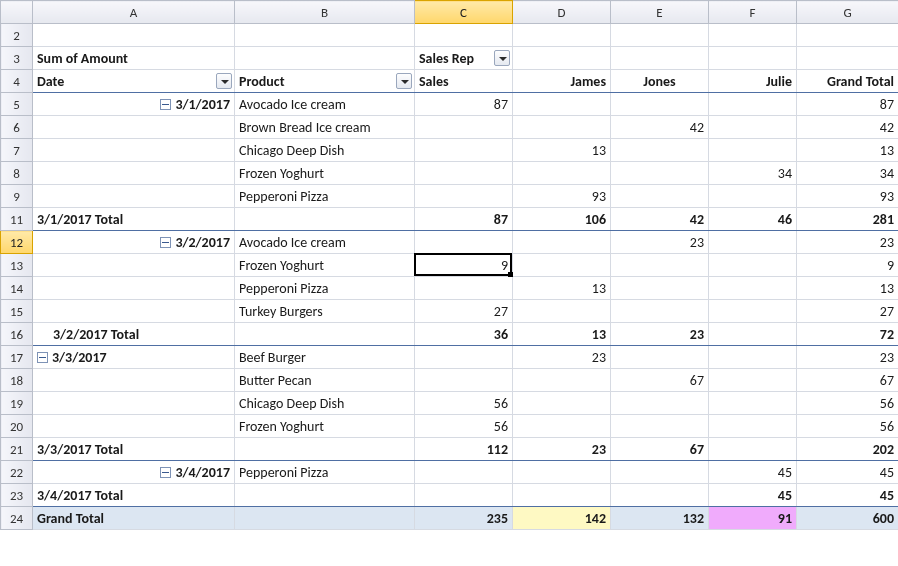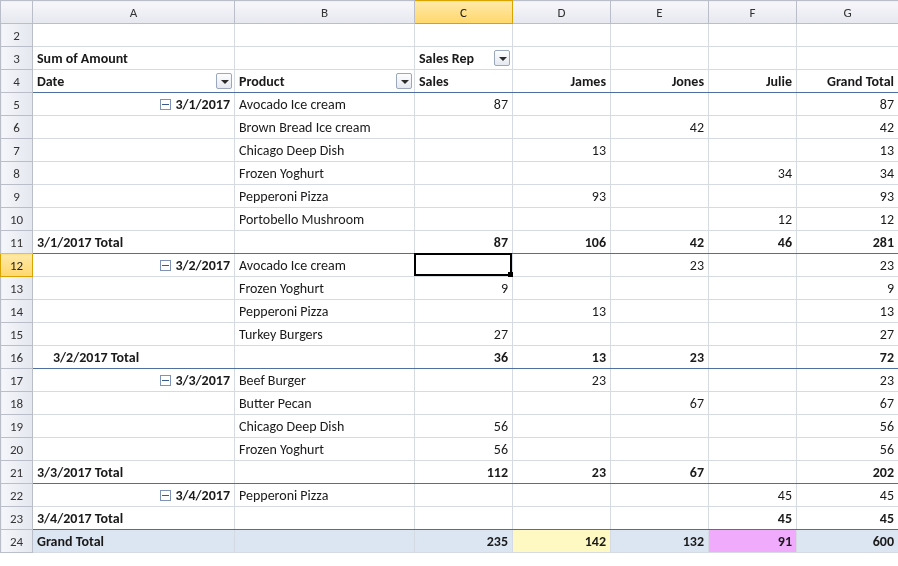--- a/index.html
+++ b/index.html
@@ -179,21 +179,21 @@
           <td class="cell pv-header bt-blue"></td>
           <td class="cell pv-header bt-blue"></td>
           <td class="cell pv-header bt-blue"></td>
         </tr>
         <tr>
           <th class="rowhdr">4</th>
           <td class="cell pv-colhdr left bb-blue"><span>Date</span><span class="dd"></span></td>
           <td class="cell pv-colhdr left bb-blue"><span>Product</span><span class="dd"></span></td>
           <td class="cell pv-colhdr bb-blue" style="text-align: left;"><span>Sales</span></td>
           <td class="cell pv-colhdr bb-blue" style="text-align: right;"><span>James</span></td>
-          <td class="cell pv-colhdr bb-blue" style="text-align: right;"><span>Jones</span></td>
+          <td class="cell pv-colhdr bb-blue" style="text-align: center;"><span>Jones</span></td>
           <td class="cell pv-colhdr bb-blue" style="text-align: right;"><span>Julie</span></td>
           <td class="cell pv-colhdr bb-blue" style="text-align: right;"><span>Grand Total</span></td>
         </tr>
         <tr>
           <th class="rowhdr">5</th>
           <td class="cell" style="text-align: right;"><span class="collapse"></span><span style="font-weight: bold;">3/1/2017</span></td>
           <td class="cell pv-product"><span>Avocado Ice cream</span></td>
           <td class="cell pv-num"><span>87</span></td>
           <td class="cell pv-num"></td>
           <td class="cell pv-num"></td>
@@ -232,30 +232,20 @@
         </tr>
         <tr>
           <th class="rowhdr">9</th>
           <td class="cell"></td>
           <td class="cell pv-product"><span>Pepperoni Pizza</span></td>
           <td class="cell pv-num"></td>
           <td class="cell pv-num"><span>93</span></td>
           <td class="cell pv-num"></td>
           <td class="cell pv-num"></td>
           <td class="cell pv-num"><span>93</span></td>
-        </tr>
-        <tr>
-          <th class="rowhdr">10</th>
-          <td class="cell"></td>
-          <td class="cell pv-product"><span>Portobello Mushroom</span></td>
-          <td class="cell pv-num"></td>
-          <td class="cell pv-num"></td>
-          <td class="cell pv-num"></td>
-          <td class="cell pv-num"><span>12</span></td>
-          <td class="cell pv-num"><span>12</span></td>
         </tr>
         <tr class="pv-total">
           <th class="rowhdr">11</th>
           <td class="cell bt-blue bb-blue" style="text-align: left;"><span>3/1/2017 Total</span></td>
           <td class="cell bt-blue bb-blue"></td>
           <td class="cell bt-blue bb-blue pv-num"><span>87</span></td>
           <td class="cell bt-blue bb-blue pv-num"><span>106</span></td>
           <td class="cell bt-blue bb-blue pv-num"><span>42</span></td>
           <td class="cell bt-blue bb-blue pv-num"><span>46</span></td>
           <td class="cell bt-blue bb-blue pv-num"><span>281</span></td>
@@ -305,21 +295,21 @@
           <td class="cell bt-blue bb-blue" style="text-align: left; padding-left: 20px;"><span>3/2/2017 Total</span></td>
           <td class="cell bt-blue bb-blue"></td>
           <td class="cell bt-blue bb-blue pv-num"><span>36</span></td>
           <td class="cell bt-blue bb-blue pv-num"><span>13</span></td>
           <td class="cell bt-blue bb-blue pv-num"><span>23</span></td>
           <td class="cell bt-blue bb-blue pv-num"></td>
           <td class="cell bt-blue bb-blue pv-num"><span>72</span></td>
         </tr>
         <tr>
           <th class="rowhdr">17</th>
-          <td class="cell" style="text-align: right;"><span class="collapse"></span><span style="font-weight: bold;">3/3/2017</span></td>
+          <td class="cell" style=""><span class="collapse"></span><span style="font-weight: bold;">3/3/2017</span></td>
           <td class="cell pv-product"><span>Beef Burger</span></td>
           <td class="cell pv-num"></td>
           <td class="cell pv-num"><span>23</span></td>
           <td class="cell pv-num"></td>
           <td class="cell pv-num"></td>
           <td class="cell pv-num"><span>23</span></td>
         </tr>
         <tr>
           <th class="rowhdr">18</th>
           <td class="cell"></td>

